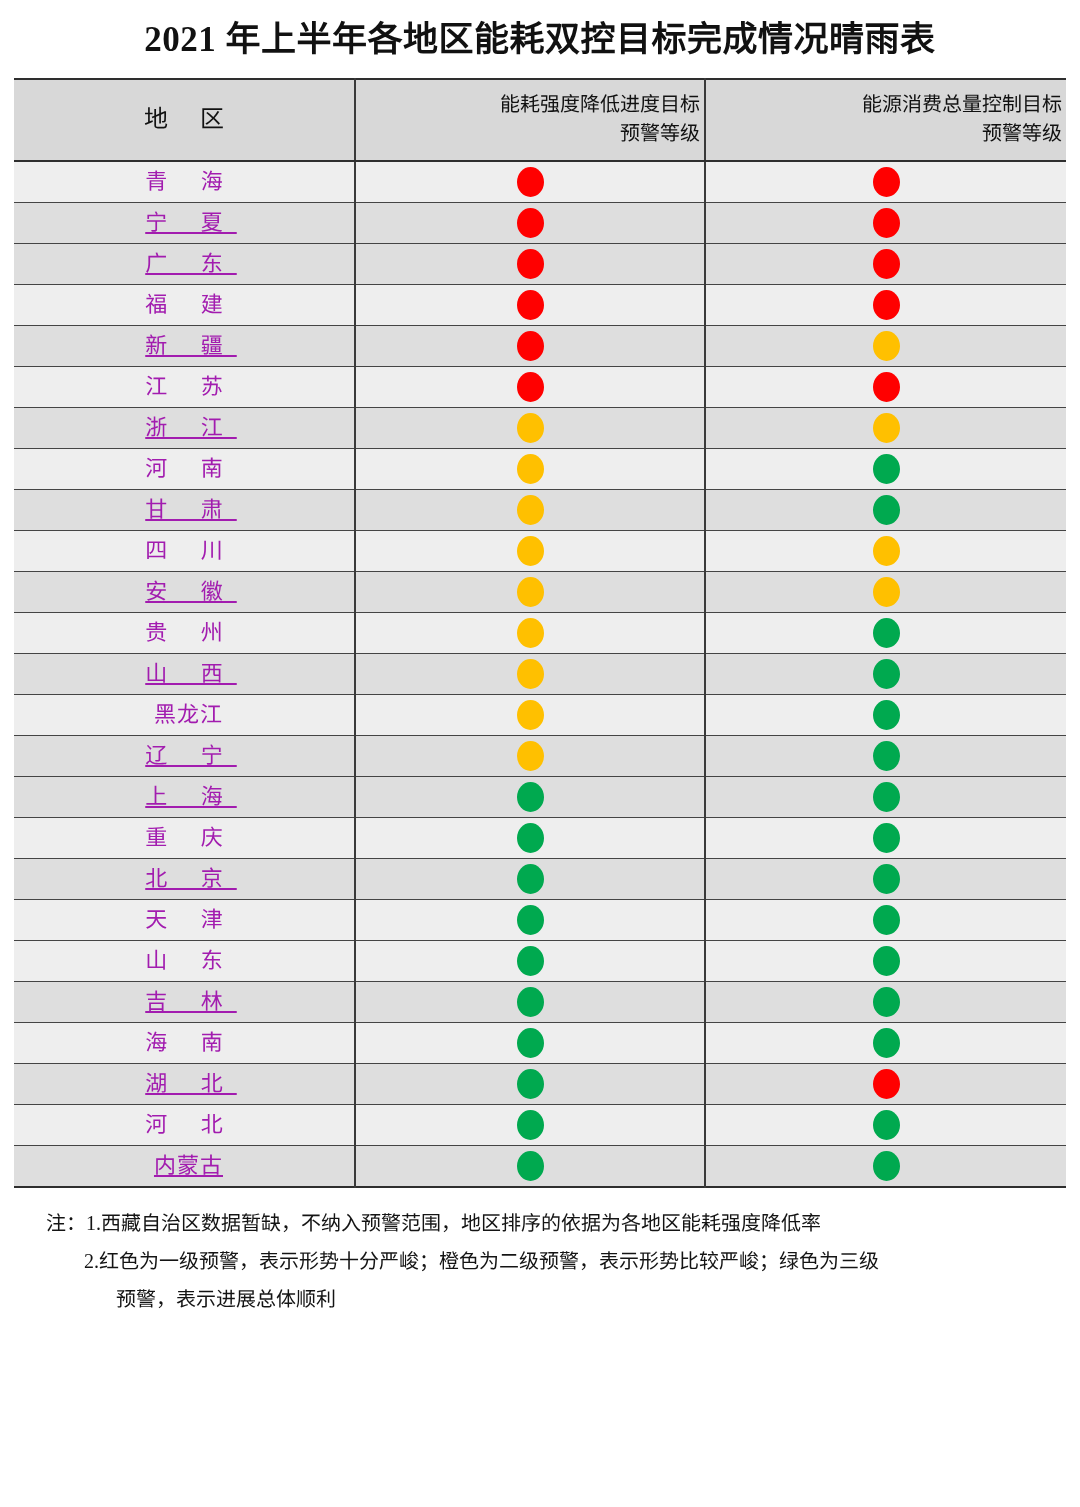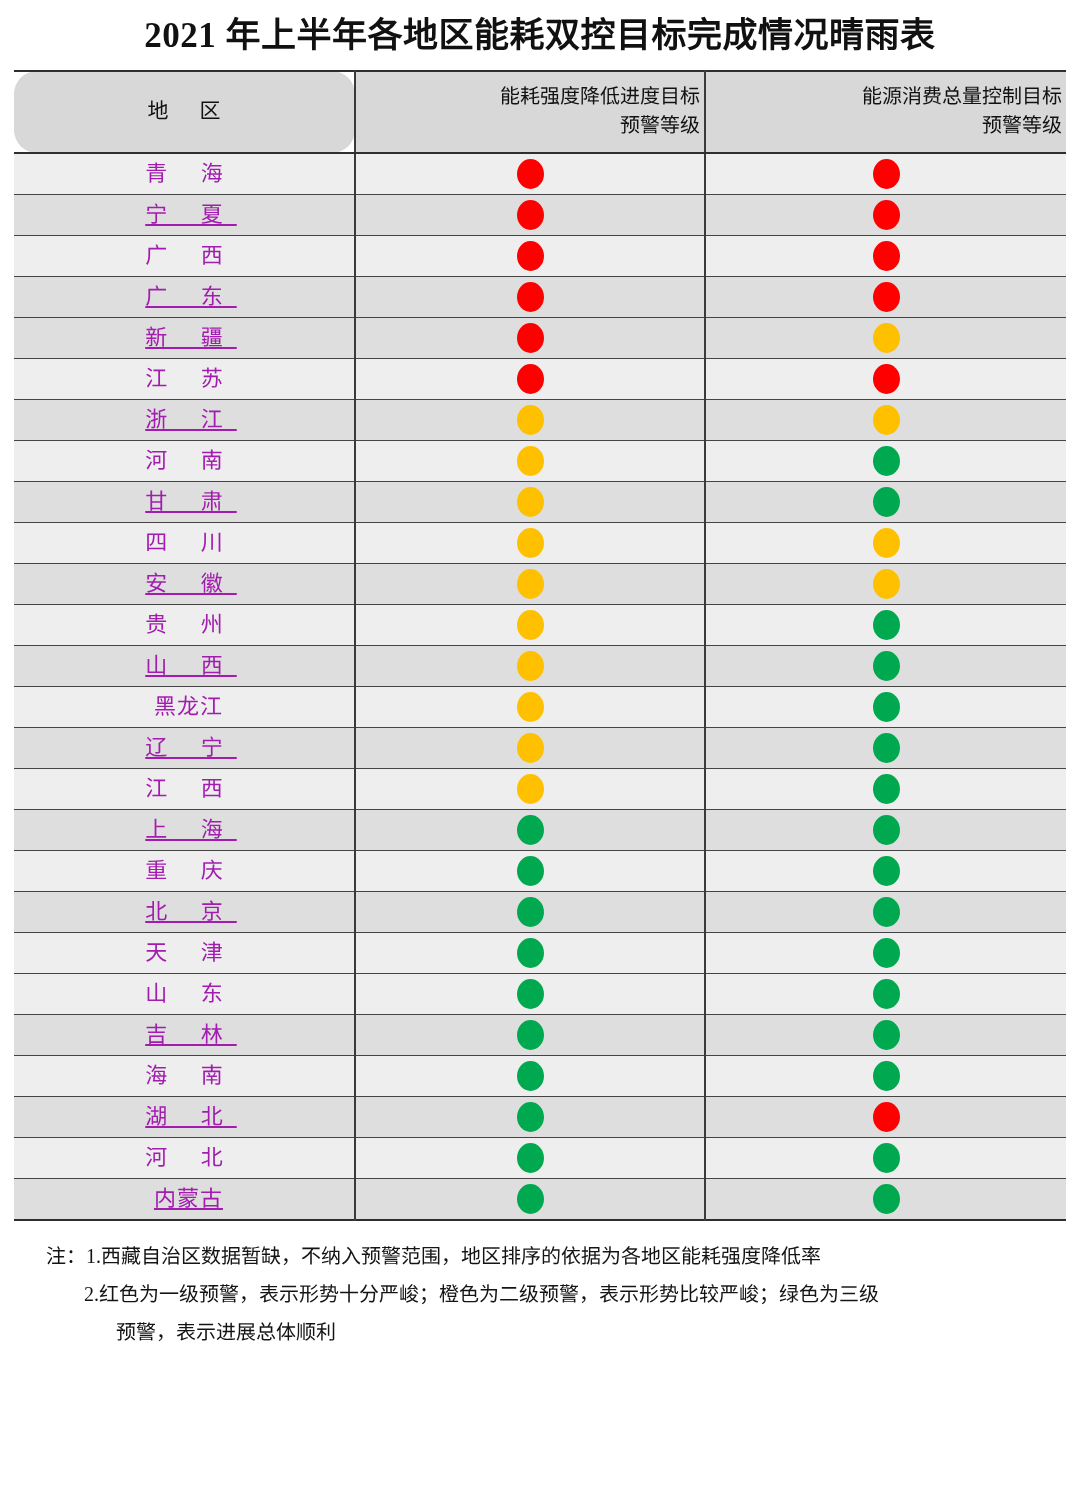--- a/index.html
+++ b/index.html
@@ -21,21 +21,21 @@
     width: 1080px;
     height: 1507px;
     box-sizing: border-box;
     padding: 0;
     display: flex;
     flex-direction: column;
   }
 
   
   .title-wrap {
-    height: 70px;
+    height: 78px;
     display: flex;
     align-items: center;
     justify-content: center;
     padding: 0 18px;
     box-sizing: border-box;
   }
   .doc-title {
     font-family: "Liberation Serif", "DejaVu Serif", serif;
     font-size: 35px;
     font-weight: 700;
@@ -68,22 +68,21 @@
     font-weight: 400;
     font-size: 20px;
     line-height: 1.45;
     color: #111;
     vertical-align: middle;
     text-align: center;
   }
   thead th.region-head {
     letter-spacing: 13px;
     text-indent: 13px;
-    font-size: 21px;
-    border-radius: 23px;
+    font-size: 24px;
   }
   thead th.sep-left { border-left: 2px solid #3a3a3a; text-align: right; }
 
   tbody tr { height: 40px; }
   tbody tr.odd  td { background: #eeeeee; }
   tbody tr.even td { background: #dedede; text-decoration: underline; }
   tbody td {
     border-top: 1.6px solid #444444;
     padding: 0;
     text-align: center;
@@ -159,30 +158,30 @@
           <tr class="odd">
             <td class="region-cell">青 海</td>
             <td class="sep-left"><span class="dot" style="background: rgb(255, 0, 0);"></span></td>
             <td class="sep-left"><span class="dot" style="background: rgb(255, 0, 0);"></span></td>
           </tr>
           <tr class="even">
             <td class="region-cell">宁 夏</td>
             <td class="sep-left"><span class="dot" style="background: rgb(255, 0, 0);"></span></td>
             <td class="sep-left"><span class="dot" style="background: rgb(255, 0, 0);"></span></td>
           </tr>
-          <tr class="odd">
-            <td class="region-cell">广 西</td>
-            <td class="sep-left"><span class="dot" style="background: rgb(255, 0, 0);"></span></td>
-            <td class="sep-left"><span class="dot" style="background: rgb(255, 0, 0);"></span></td>
-          </tr>
           <tr class="even">
             <td class="region-cell">广 东</td>
             <td class="sep-left"><span class="dot" style="background: rgb(255, 0, 0);"></span></td>
             <td class="sep-left"><span class="dot" style="background: rgb(255, 0, 0);"></span></td>
           </tr>
+          <tr class="odd">
+            <td class="region-cell">福 建</td>
+            <td class="sep-left"><span class="dot" style="background: rgb(255, 0, 0);"></span></td>
+            <td class="sep-left"><span class="dot" style="background: rgb(255, 0, 0);"></span></td>
+          </tr>
           <tr class="even">
             <td class="region-cell">新 疆</td>
             <td class="sep-left"><span class="dot" style="background: rgb(255, 0, 0);"></span></td>
             <td class="sep-left"><span class="dot" style="background: rgb(255, 192, 0);"></span></td>
           </tr>
           <tr class="odd">
             <td class="region-cell">江 苏</td>
             <td class="sep-left"><span class="dot" style="background: rgb(255, 0, 0);"></span></td>
             <td class="sep-left"><span class="dot" style="background: rgb(255, 0, 0);"></span></td>
           </tr>
@@ -221,25 +220,20 @@
             <td class="sep-left"><span class="dot" style="background: rgb(255, 192, 0);"></span></td>
             <td class="sep-left"><span class="dot" style="background: rgb(0, 169, 79);"></span></td>
           </tr>
           <tr class="odd">
             <td class="region-cell tight">黑龙江</td>
             <td class="sep-left"><span class="dot" style="background: rgb(255, 192, 0);"></span></td>
             <td class="sep-left"><span class="dot" style="background: rgb(0, 169, 79);"></span></td>
           </tr>
           <tr class="even">
             <td class="region-cell">辽 宁</td>
-            <td class="sep-left"><span class="dot" style="background: rgb(255, 192, 0);"></span></td>
-            <td class="sep-left"><span class="dot" style="background: rgb(0, 169, 79);"></span></td>
-          </tr>
-          <tr class="odd">
-            <td class="region-cell">江 西</td>
             <td class="sep-left"><span class="dot" style="background: rgb(255, 192, 0);"></span></td>
             <td class="sep-left"><span class="dot" style="background: rgb(0, 169, 79);"></span></td>
           </tr>
           <tr class="even">
             <td class="region-cell">上 海</td>
             <td class="sep-left"><span class="dot" style="background: rgb(0, 169, 79);"></span></td>
             <td class="sep-left"><span class="dot" style="background: rgb(0, 169, 79);"></span></td>
           </tr>
           <tr class="odd">
             <td class="region-cell">重 庆</td>

